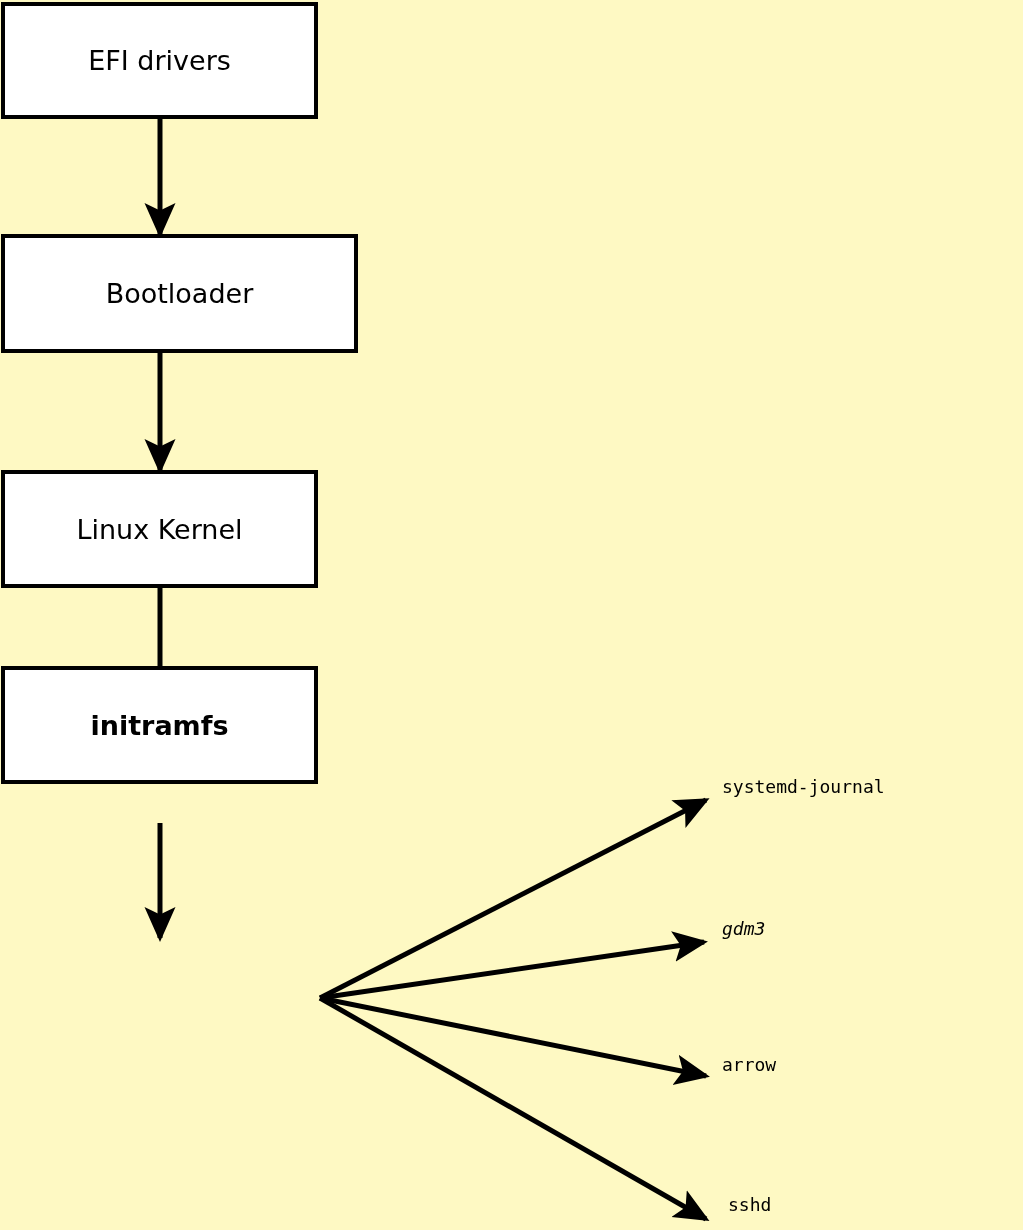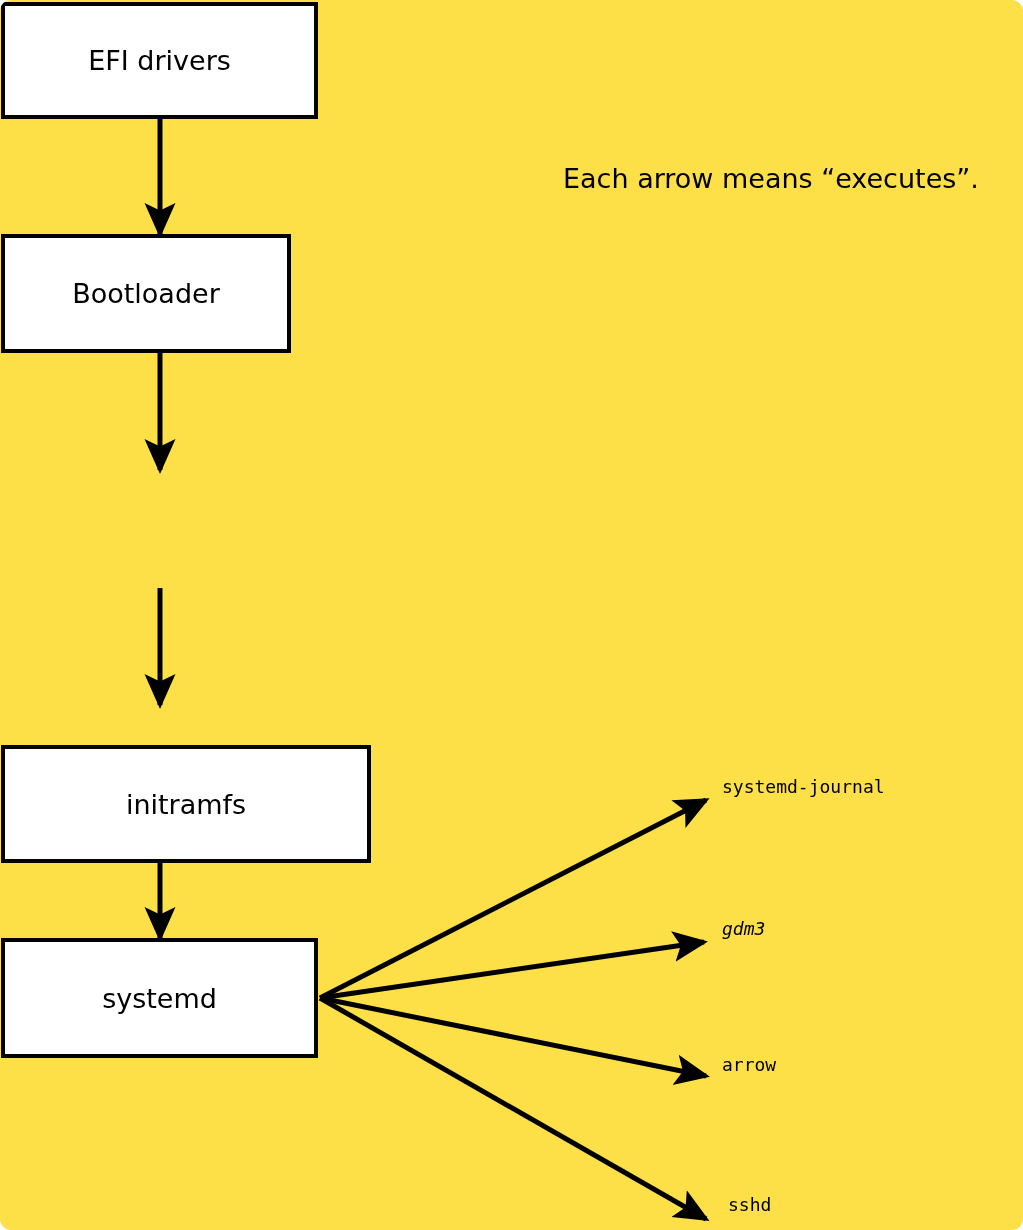--- a/index.html
+++ b/index.html
@@ -4,24 +4,23 @@
 <style>
   html, body {
     margin: 0;
     padding: 0;
     background: #ffffff;
   }
   #canvas {
     position: relative;
     width: 1023px;
     height: 1230px;
-    background: #fde047;
+    background: #fef9c3;
     overflow: hidden;
     font-family: "DejaVu Sans", sans-serif;
-    border-radius: 11px;
   }
   .node-box {
     position: absolute;
     box-sizing: border-box;
     border: 4px solid #000000;
     background: #ffffff;
     display: flex;
     align-items: center;
     justify-content: center;
   }
@@ -93,36 +92,35 @@
     </g>
     <g>
       <line x1="320" y1="998" x2="706" y2="1219" stroke="#000000" stroke-width="5" marker-end="url(#arrowhead)"></line>
     </g>
   </svg>
 
   <div class="node-box" style="left:1px; top:2px; width:317px; height:117px;">
     <span class="node-label">EFI drivers</span>
   </div>
 
-  <div class="node-box" style="left:1px; top:234px; width:290px; height:119px;">
+  <div class="node-box" style="left:1px; top:234px; width:357px; height:119px;">
     <span class="node-label">Bootloader</span>
   </div>
 
+  <div class="node-box" style="left:1px; top:470px; width:317px; height:118px;">
+    <span class="node-label">Linux Kernel</span>
+  </div>
 
-  <div class="node-box" style="left:1px; top:745px; width:370px; height:118px;">
+  <div class="node-box" style="left:1px; top:666px; width:317px; height:118px;font-weight:bold;">
     <span class="node-label">initramfs</span>
   </div>
 
-  <div class="node-box" style="left:1px; top:938px; width:317px; height:120px;">
-    <span class="node-label">systemd</span>
-  </div>
 
   <div class="leaf-label" style="left:722px; top:778px;">systemd-journal</div>
 
   <div class="leaf-label" style="left:722px; top:920px;font-style:italic;">gdm3</div>
 
   <div class="leaf-label" style="left:722px; top:1056px;">arrow</div>
 
   <div class="leaf-label" style="left:728px; top:1196px;">sshd</div>
 
-  <div class="note-text" style="left:563px; top:165px;">Each arrow means “executes”.</div>
 
 </div>
 
 </body></html>

